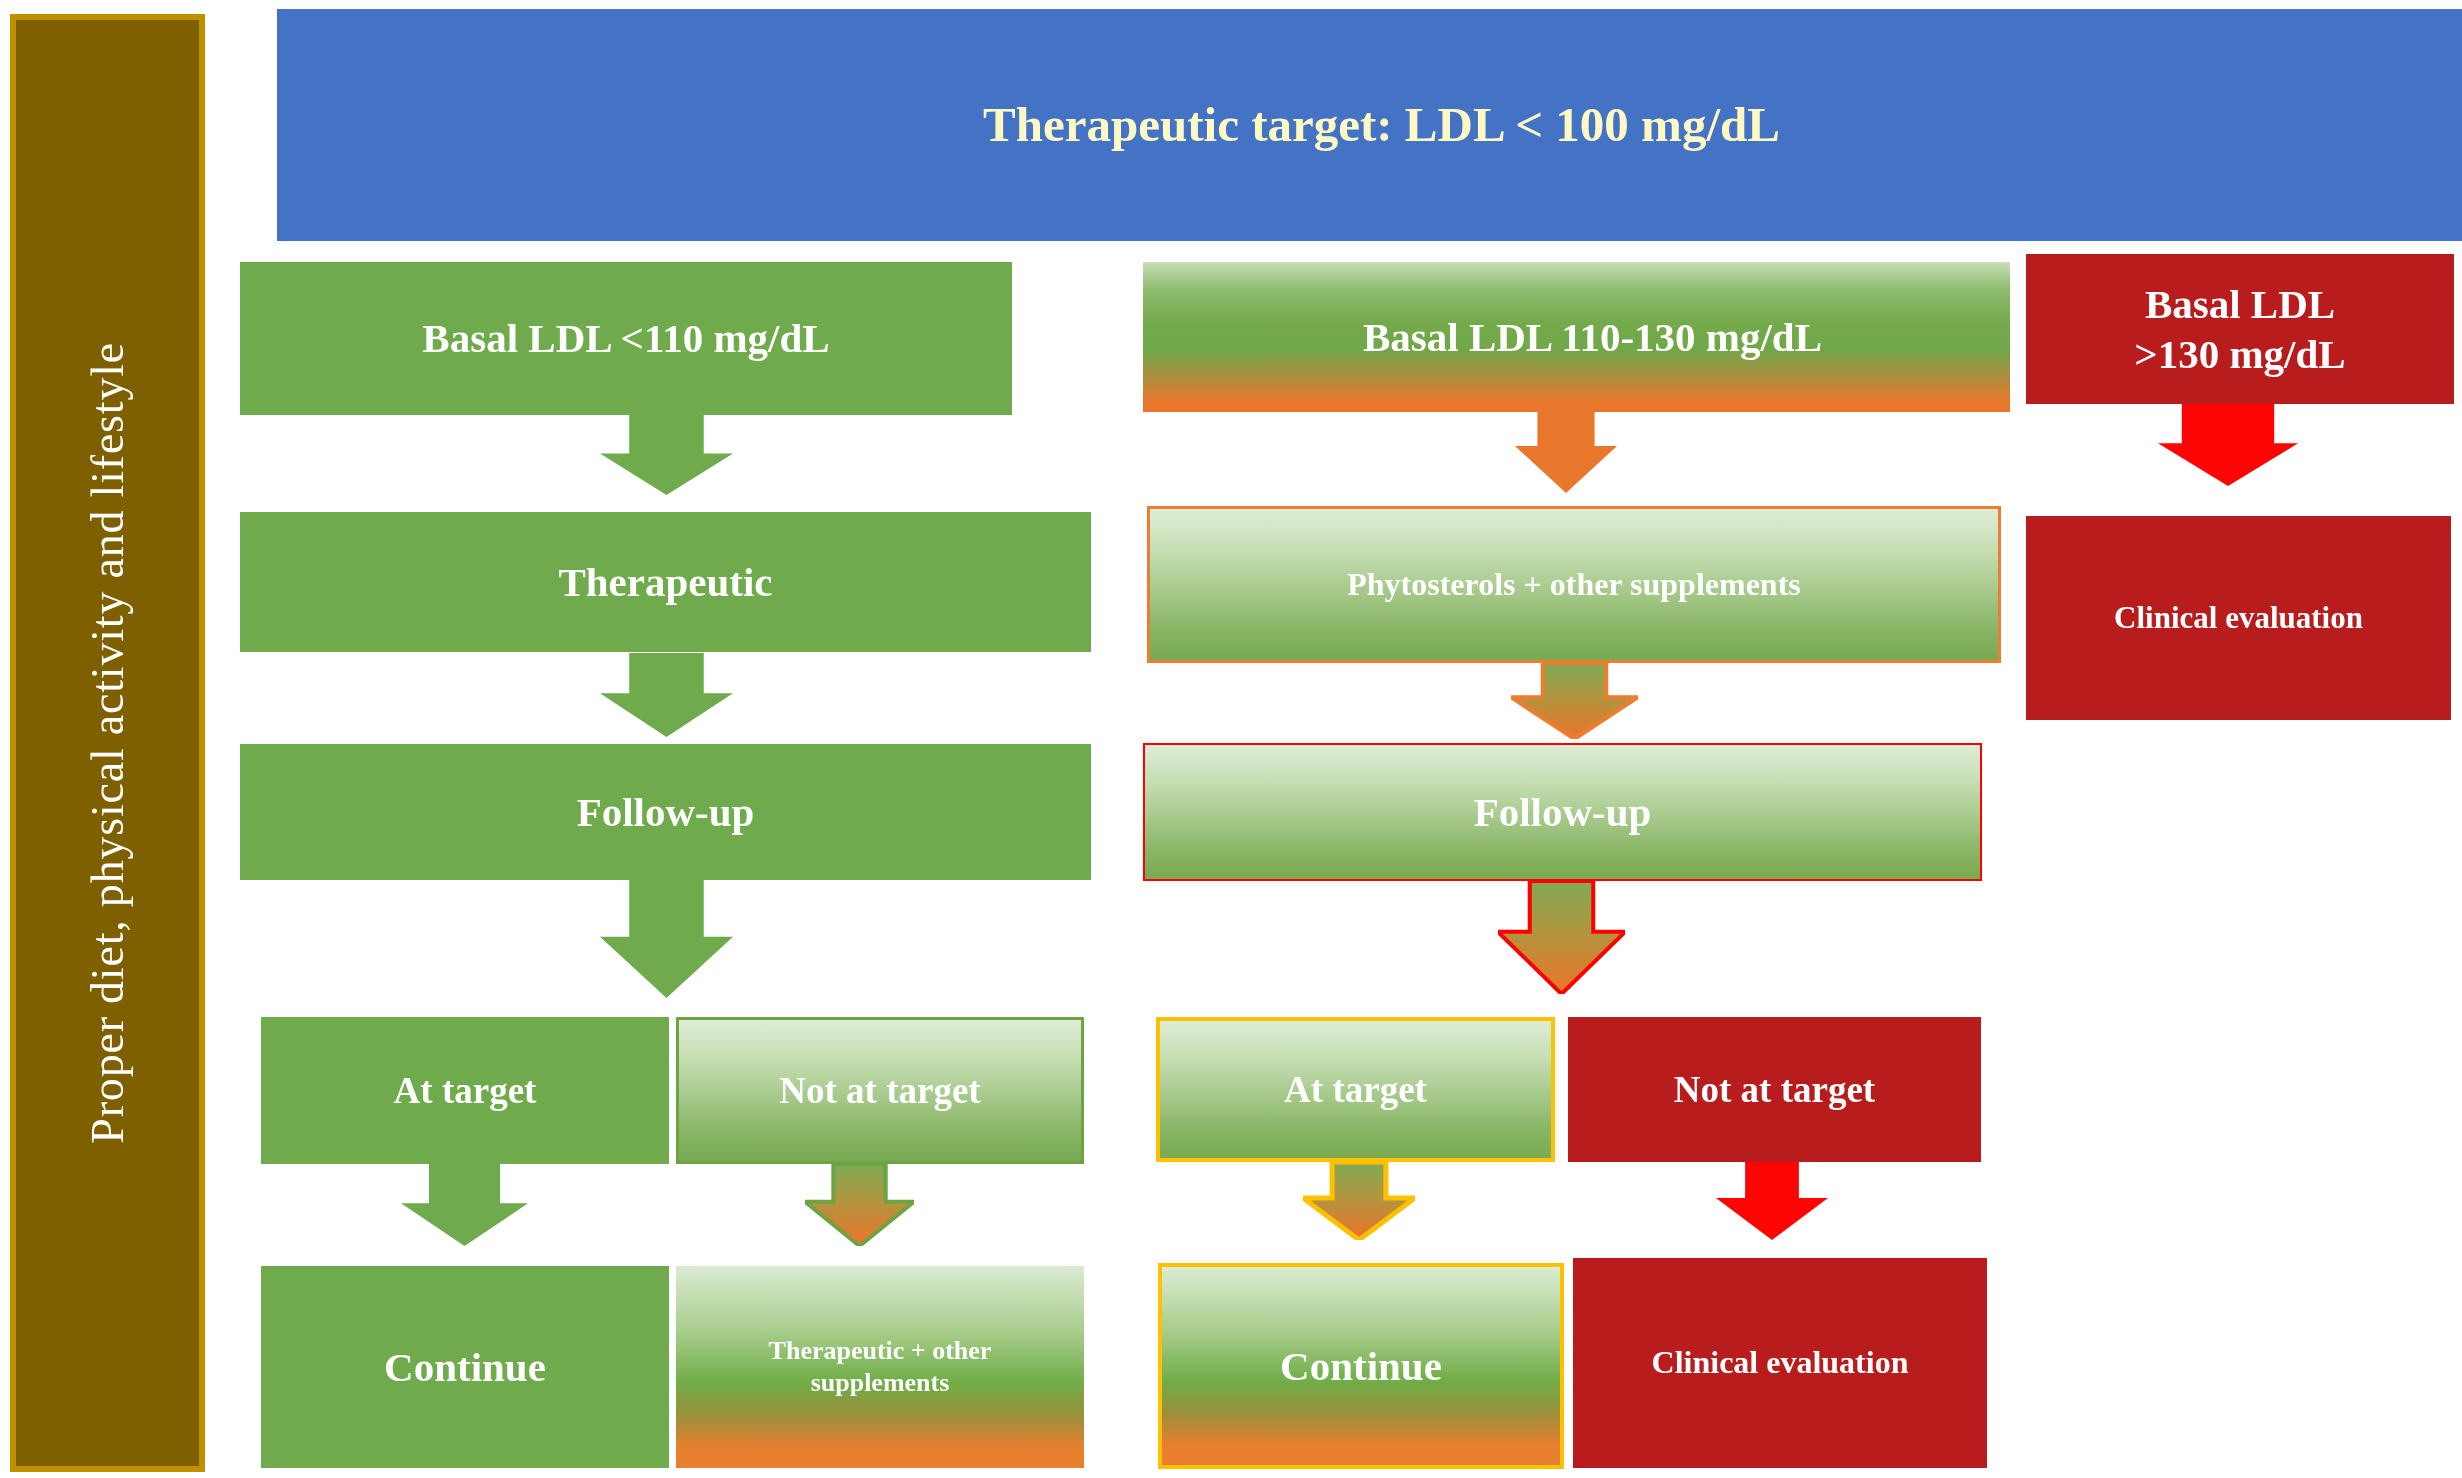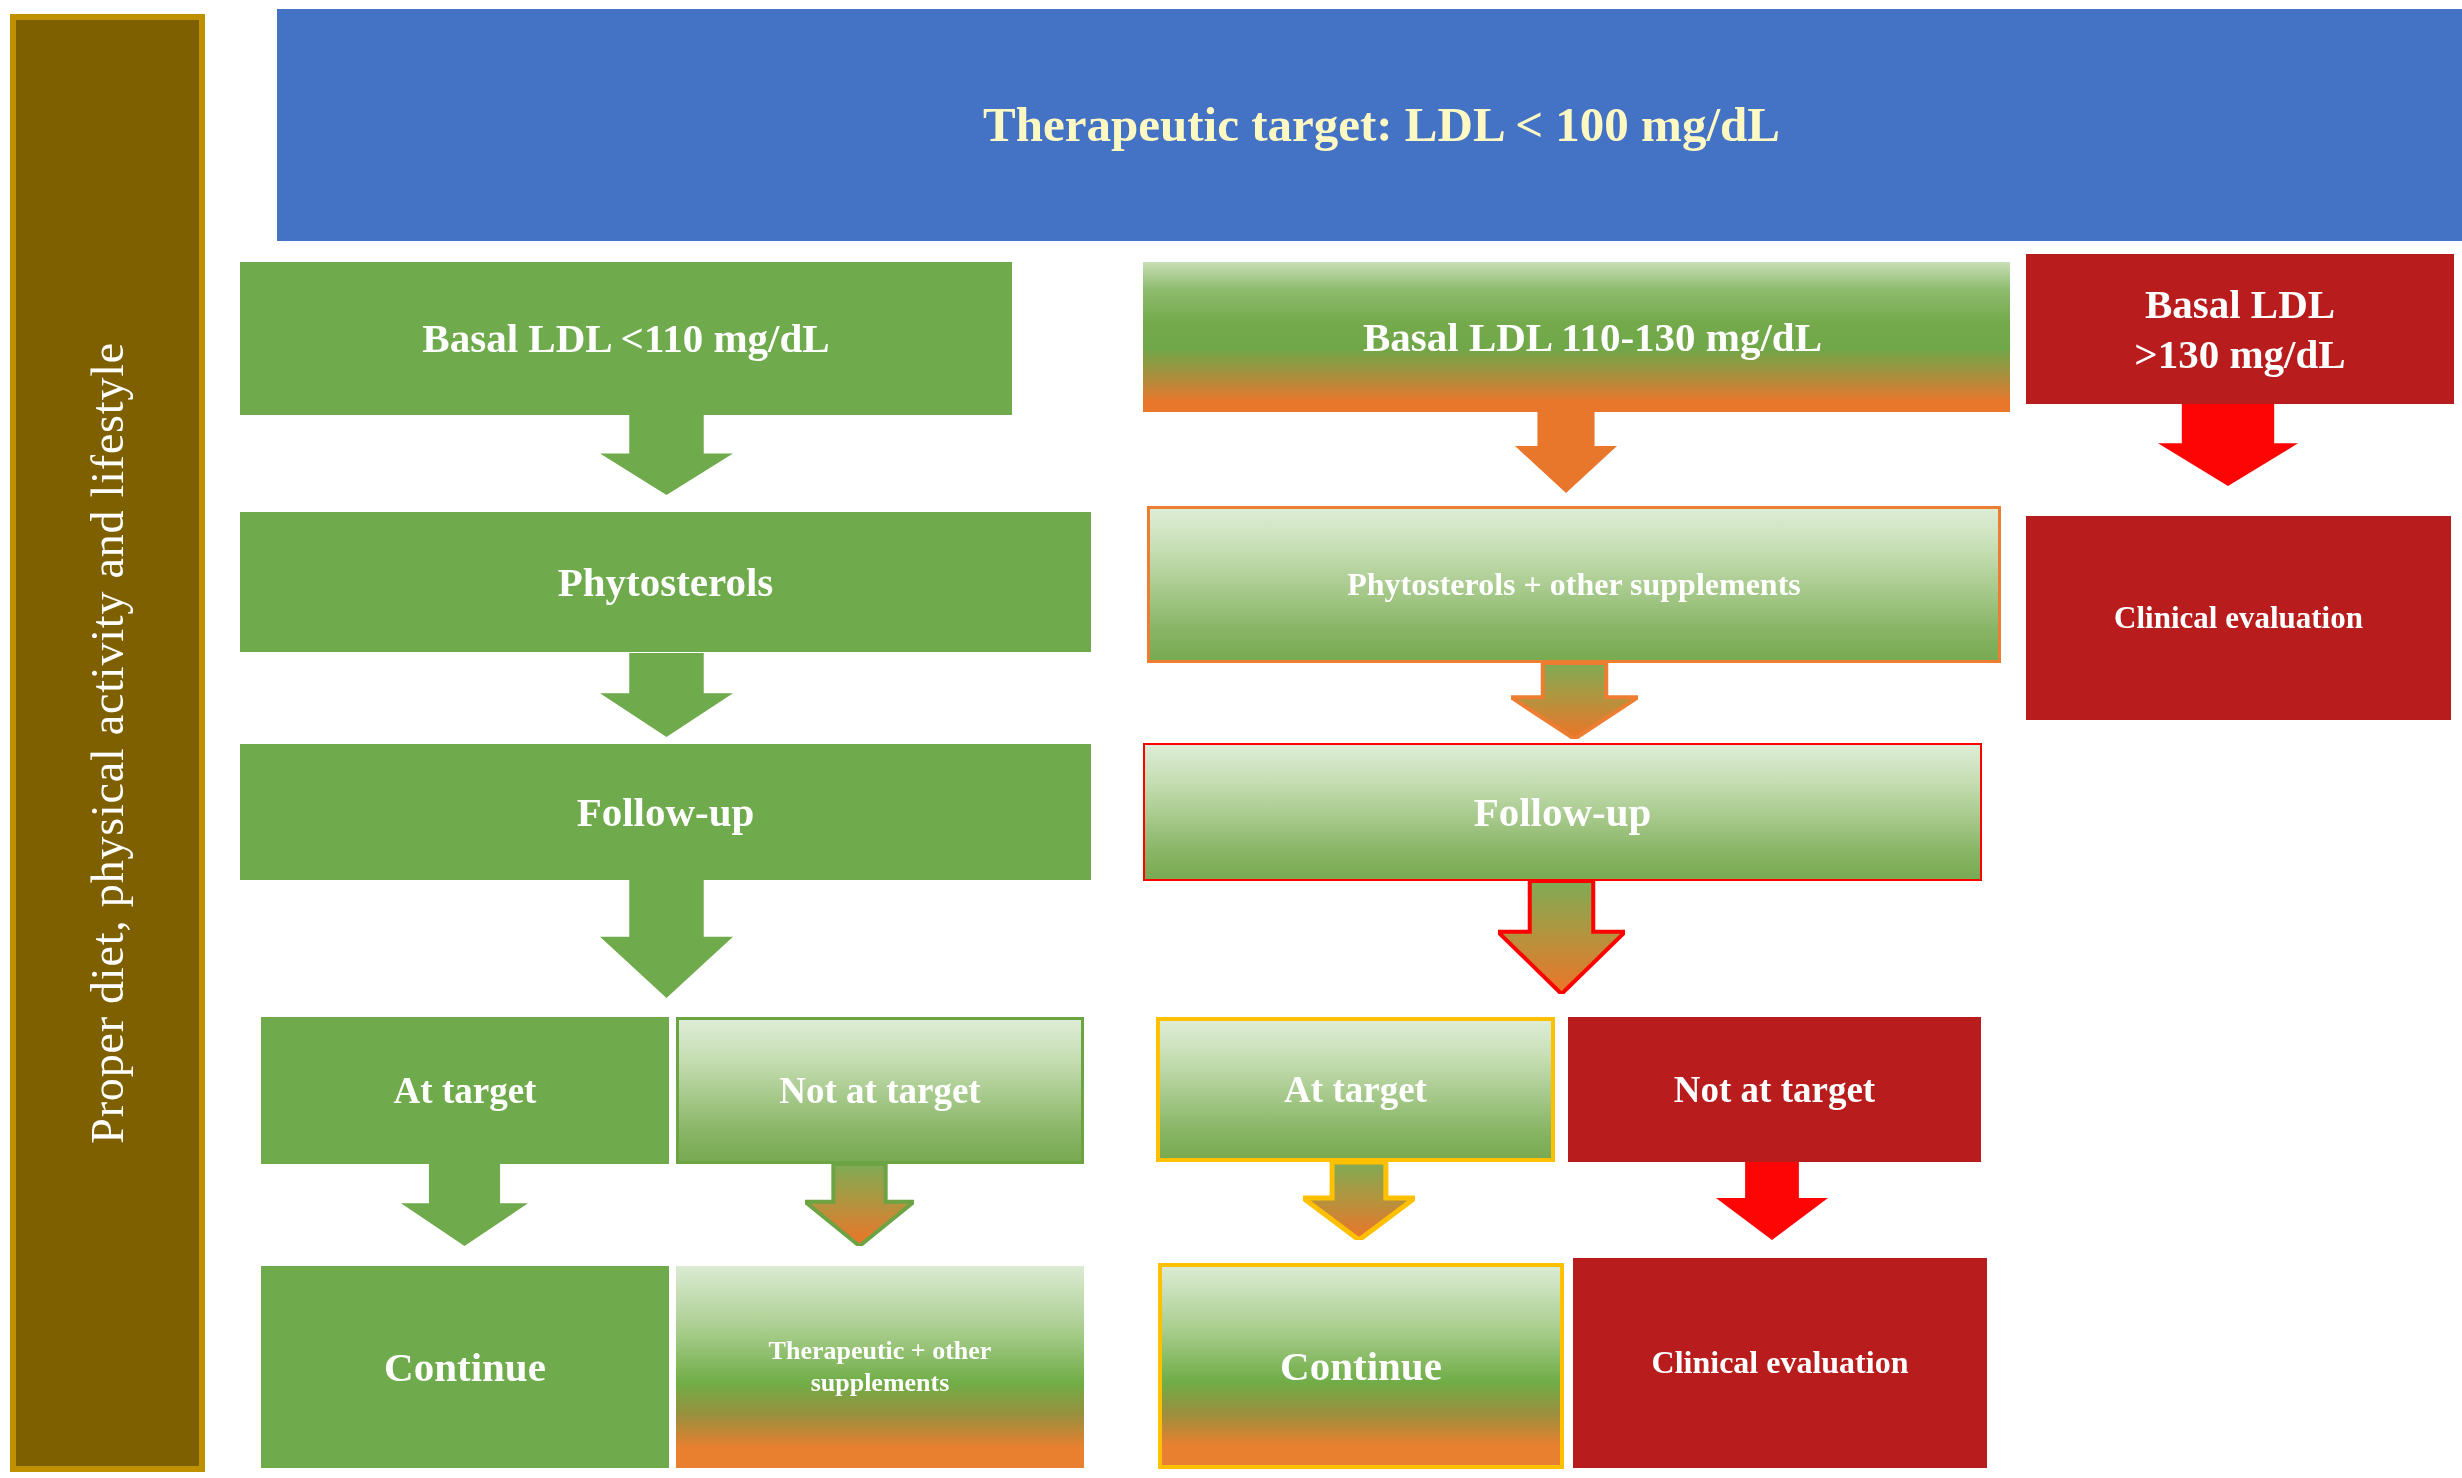--- a/index.html
+++ b/index.html
@@ -90,21 +90,21 @@
 
   <div class="box solid-green" style="left:240px; top:262px; width:772px; height:153px; font-size:41px">
     <span>Basal LDL &lt;110 mg/dL</span>
   </div>
 
   <svg class="arrow" style="left:600px; top:415px; width:133px; height:80px" viewBox="0 0 100 100" preserveAspectRatio="none">
     <polygon points="22,0 78,0 78,48 100,48 50,100 0,48 22,48" fill="#6FAB4C"></polygon>
   </svg>
 
   <div class="box solid-green" style="left:240px; top:512px; width:851px; height:140px; font-size:41px">
-    <span>Phytosterols</span>
+    <span>Therapeutic</span>
   </div>
 
   <svg class="arrow" style="left:600px; top:653px; width:133px; height:84px" viewBox="0 0 100 100" preserveAspectRatio="none">
     <polygon points="22,0 78,0 78,48 100,48 50,100 0,48 22,48" fill="#6FAB4C"></polygon>
   </svg>
 
   <div class="box solid-green" style="left:240px; top:744px; width:851px; height:136px; font-size:41px">
     <span>Follow-up</span>
   </div>
 

